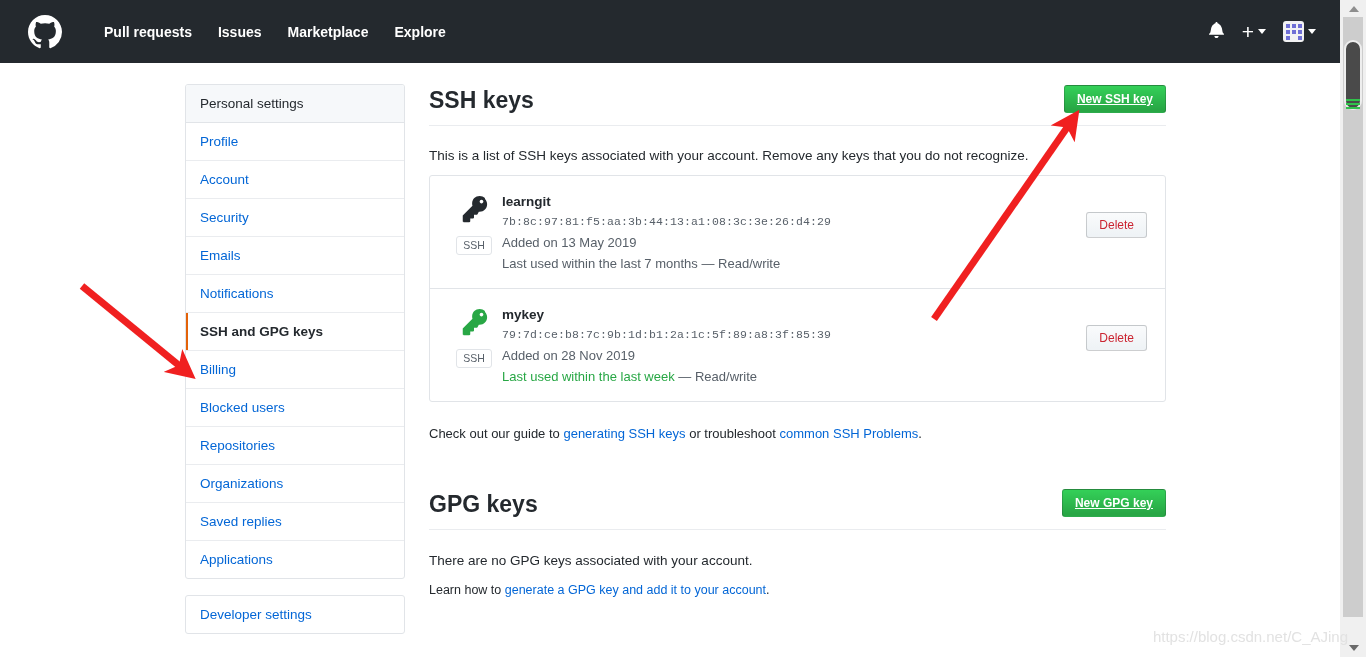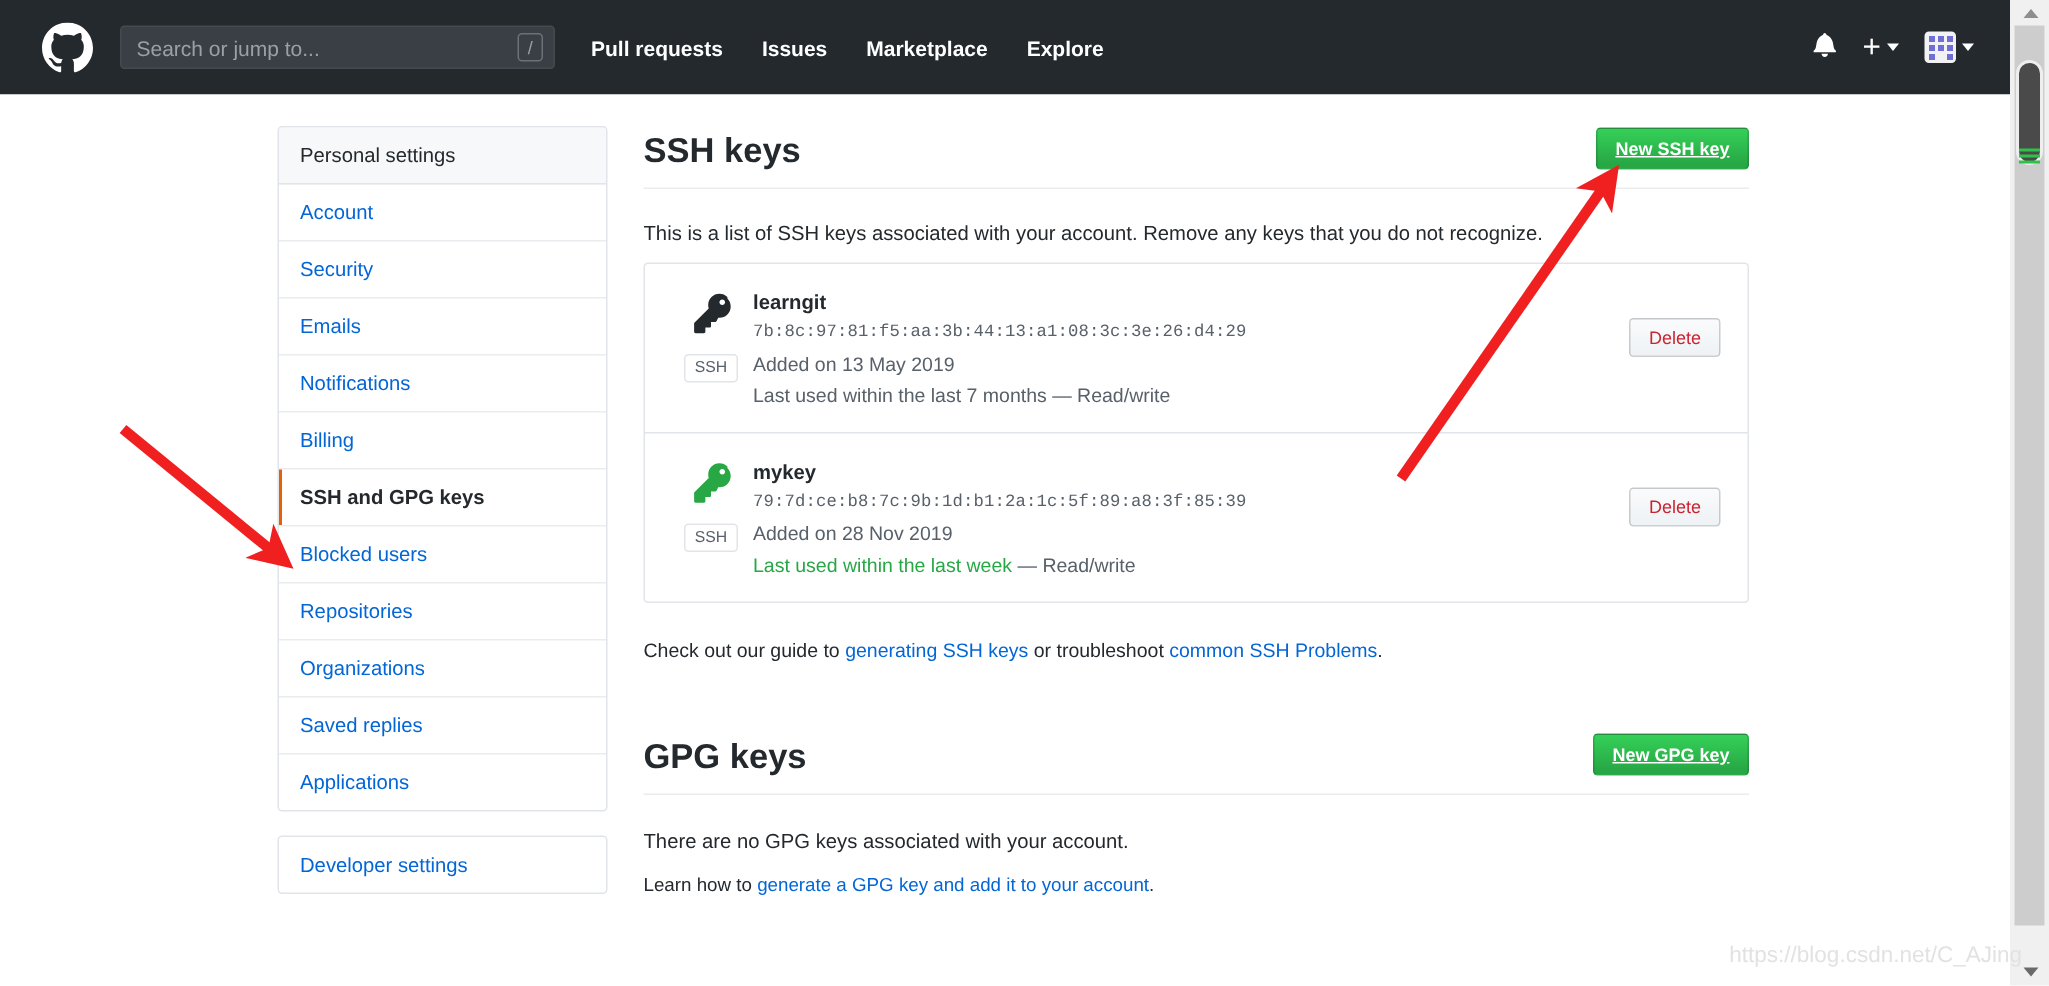--- a/index.html
+++ b/index.html
@@ -235,24 +235,20 @@
       <path d="M8 0C3.58 0 0 3.58 0 8c0 3.54 2.29 6.53 5.47 7.59.4.07.55-.17.55-.38
                0-.19-.01-.82-.01-1.49-2.01.37-2.53-.49-2.69-.94-.09-.23-.48-.94-.82-1.13-.28-.15-.68-.52-.01-.53.63-.01
                1.08.58 1.23.82.72 1.21 1.87.87 2.33.66.07-.52.28-.87.51-1.07-1.78-.2-3.64-.89-3.64-3.95
                0-.87.31-1.59.82-2.15-.08-.2-.36-1.02.08-2.12 0 0 .67-.21 2.2.82.64-.18 1.32-.27
                2-.27.68 0 1.36.09 2 .27 1.53-1.04 2.2-.82 2.2-.82.44 1.1.16 1.92.08
                2.12.51.56.82 1.27.82 2.15 0 3.07-1.87 3.75-3.65 3.95.29.25.54.73.54 1.48
                0 1.07-.01 1.93-.01 2.2 0 .21.15.46.55.38A8.013 8.013 0 0 0 16 8c0-4.42-3.58-8-8-8z"></path>
     </svg>
   </div>
 
-  <div class="search-box">
-    <span class="search-placeholder">Search or jump to...</span>
-    <span class="slash-badge">/</span>
-  </div>
 
   <div class="nav-links">
     <a class="nav-link">Pull requests</a>
     <a class="nav-link">Issues</a>
     <a class="nav-link">Marketplace</a>
     <a class="nav-link">Explore</a>
   </div>
 
   <div class="header-right">
     <span class="bell-icon">
@@ -282,26 +278,27 @@
       <span class="caret"></span>
     </span>
   </div>
 </div>
 
 <div class="page">
 
   <div class="sidebar">
     <div class="side-card">
       <div class="side-head">Personal settings</div>
+      <a class="side-item">Profile</a>
       <a class="side-item">Account</a>
       <a class="side-item">Security</a>
       <a class="side-item">Emails</a>
       <a class="side-item">Notifications</a>
+      <a class="side-item active">SSH and GPG keys</a>
       <a class="side-item">Billing</a>
-      <a class="side-item active">SSH and GPG keys</a>
       <a class="side-item">Blocked users</a>
       <a class="side-item">Repositories</a>
       <a class="side-item">Organizations</a>
       <a class="side-item">Saved replies</a>
       <a class="side-item">Applications</a>
     </div>
     <div class="side-card second">
       <a class="side-item">Developer settings</a>
     </div>
   </div>

